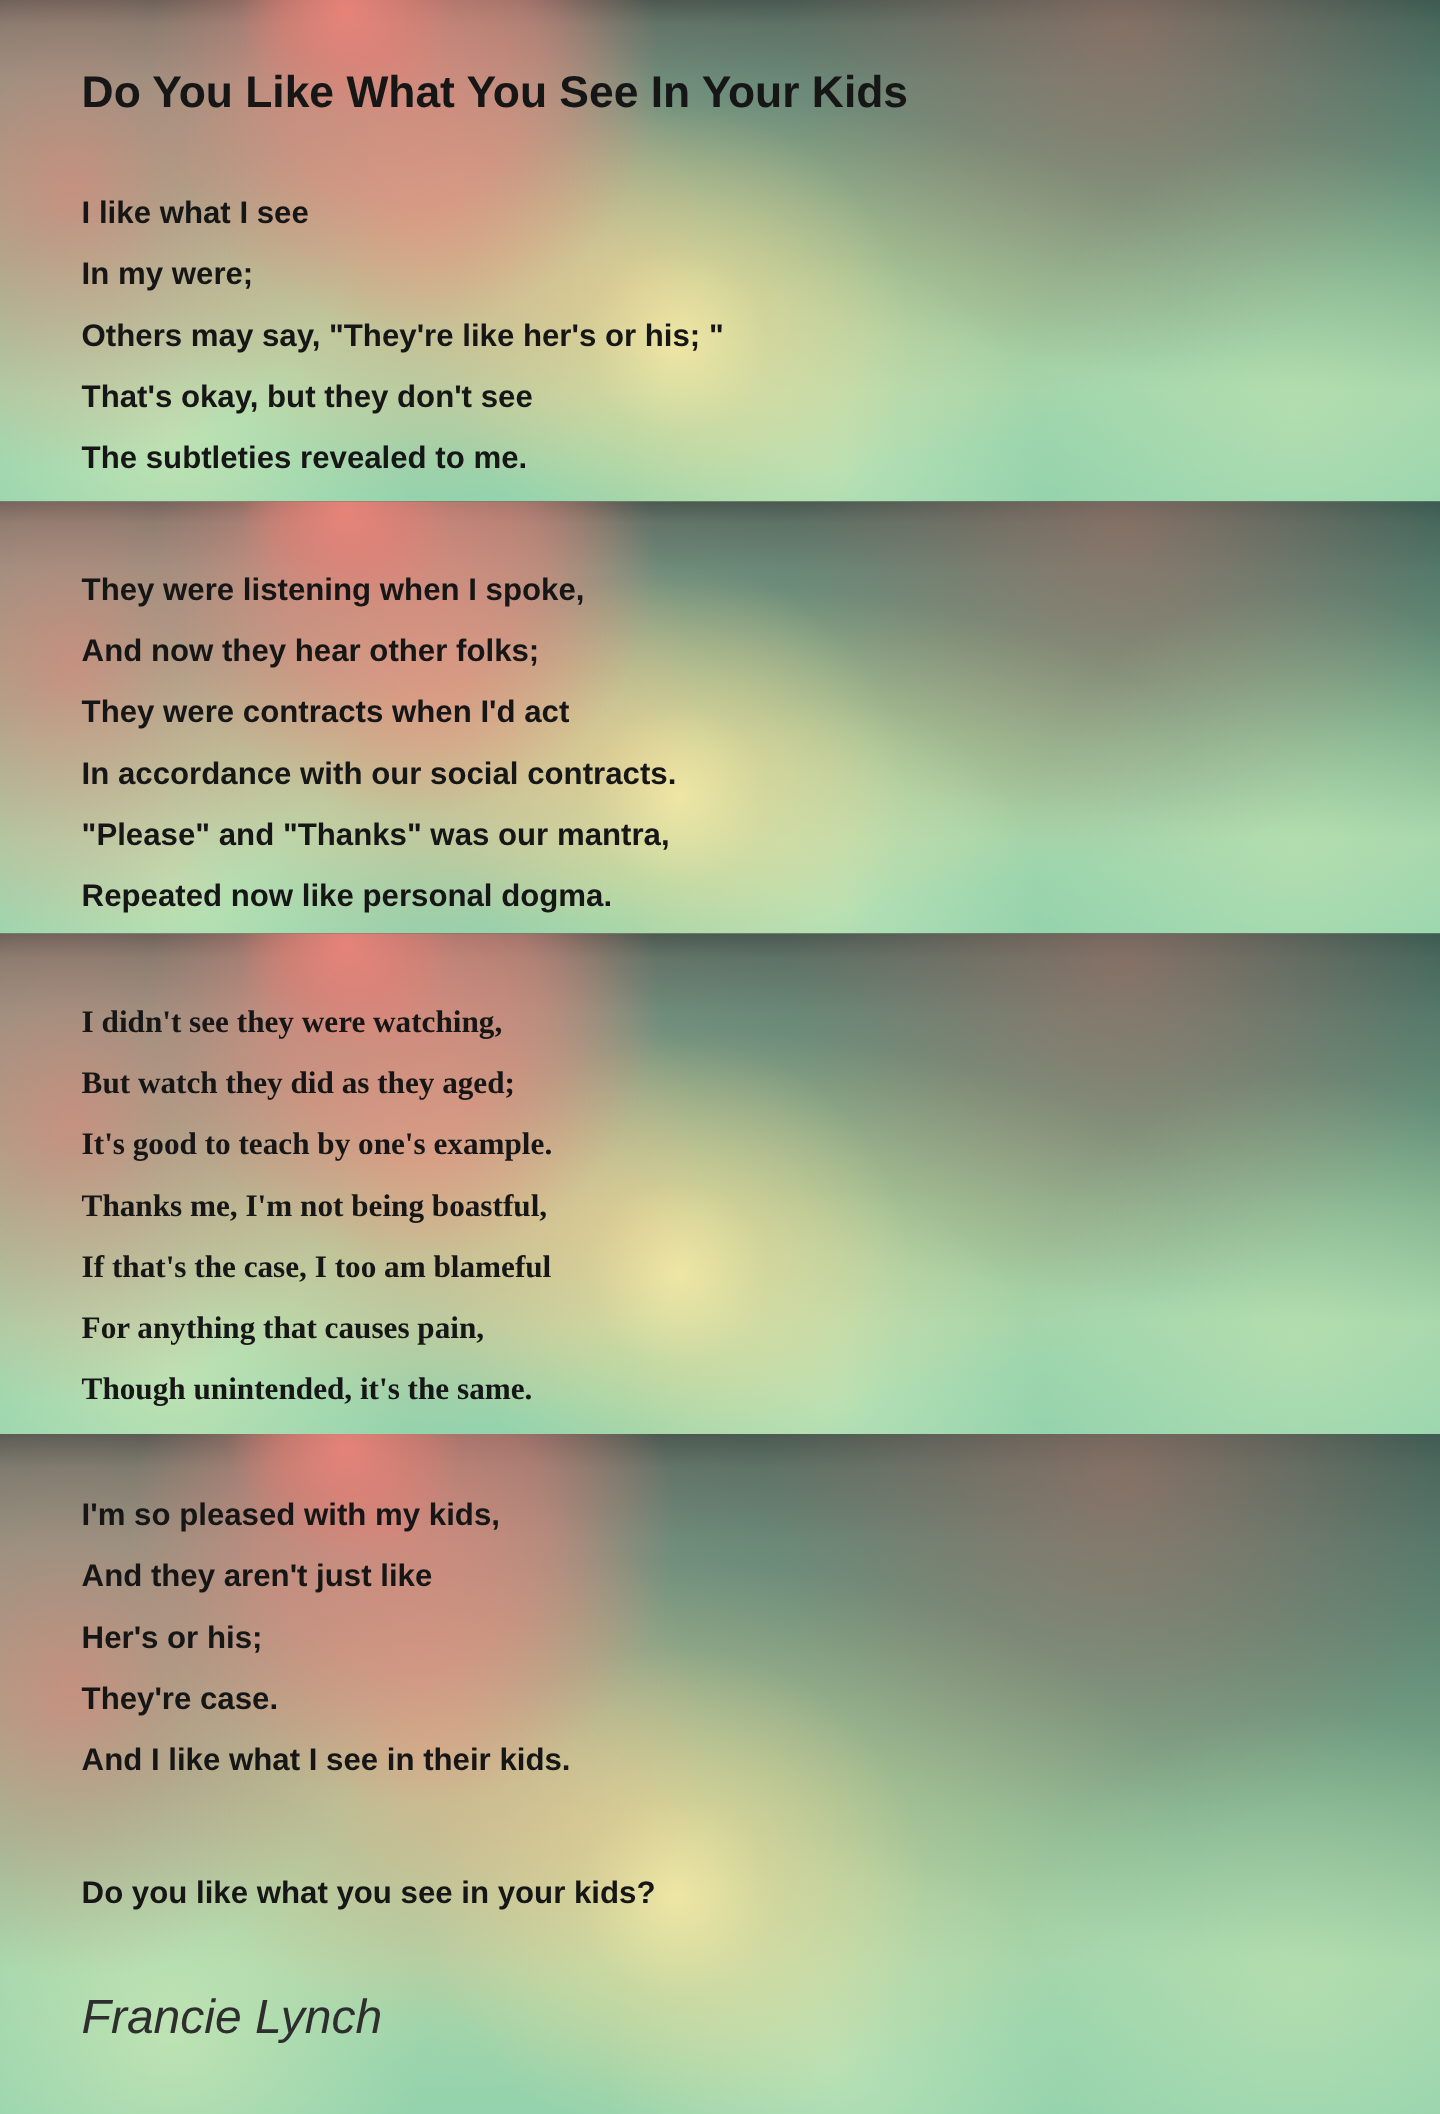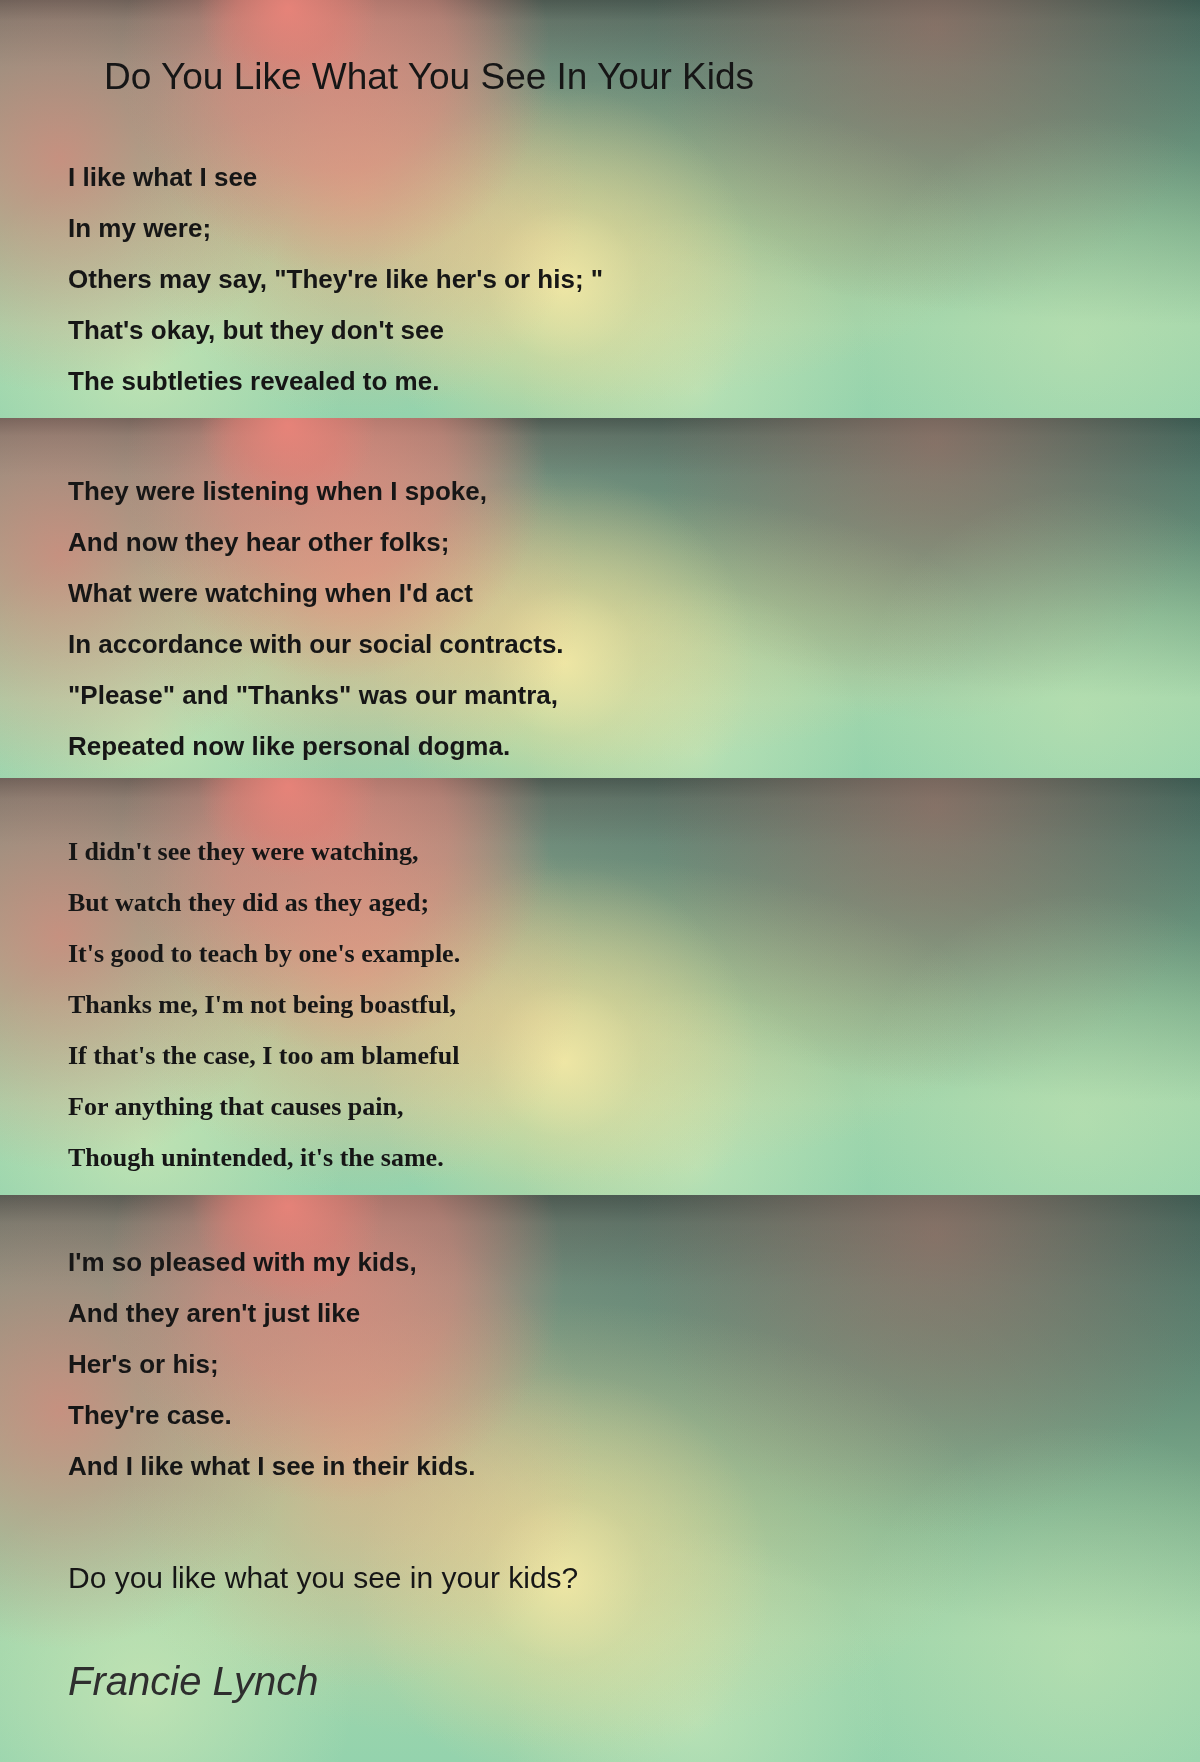--- a/index.html
+++ b/index.html
@@ -47,40 +47,39 @@
 
   
   .content{
     position:absolute;
     top:0; left:68px; right:40px;
     color:var(--text,#161616);
   }
   .title{
     margin-top:55px;
     font-size:37px;
-    font-weight:normal;
+    font-weight:bold;
     line-height:44px;
     letter-spacing:0px;
-    margin-left:36px;
   }
   .stanza .line{
     font-size:26px;
     font-weight:bold;
     line-height:51px;
     height:51px;
     white-space:nowrap;
   }
   .stanza-1{margin-top:53px;}
   .stanza-2{margin-top:59px;}
   .stanza-3{margin-top:54px;font-family:Liberation Serif, serif;}
   .stanza-4{margin-top:54px;}
   .closing{
     margin-top:60px;
-    font-size:30px;
-    font-weight:normal;
+    font-size:26px;
+    font-weight:bold;
     line-height:51px;
     height:51px;
   }
   .author{
     margin-top:54px;
     font-size:40px;
     font-style:italic;
     font-weight:normal;
     line-height:48px;
     color:var(--author-text,#2e2e2e);
@@ -102,21 +101,21 @@
     <div class="stanza stanza-1">
         <div class="line">I like what I see</div>
         <div class="line">In my were;</div>
         <div class="line">Others may say, "They're like her's or his; "</div>
         <div class="line">That's okay, but they don't see</div>
         <div class="line">The subtleties revealed to me.</div>
       </div>
     <div class="stanza stanza-2">
         <div class="line">They were listening when I spoke,</div>
         <div class="line">And now they hear other folks;</div>
-        <div class="line">What were watching when I'd act</div>
+        <div class="line">They were contracts when I'd act</div>
         <div class="line">In accordance with our social contracts.</div>
         <div class="line">"Please" and "Thanks" was our mantra,</div>
         <div class="line">Repeated now like personal dogma.</div>
       </div>
     <div class="stanza stanza-3">
         <div class="line">I didn't see they were watching,</div>
         <div class="line">But watch they did as they aged;</div>
         <div class="line">It's good to teach by one's example.</div>
         <div class="line">Thanks me, I'm not being boastful,</div>
         <div class="line">If that's the case, I too am blameful</div>

